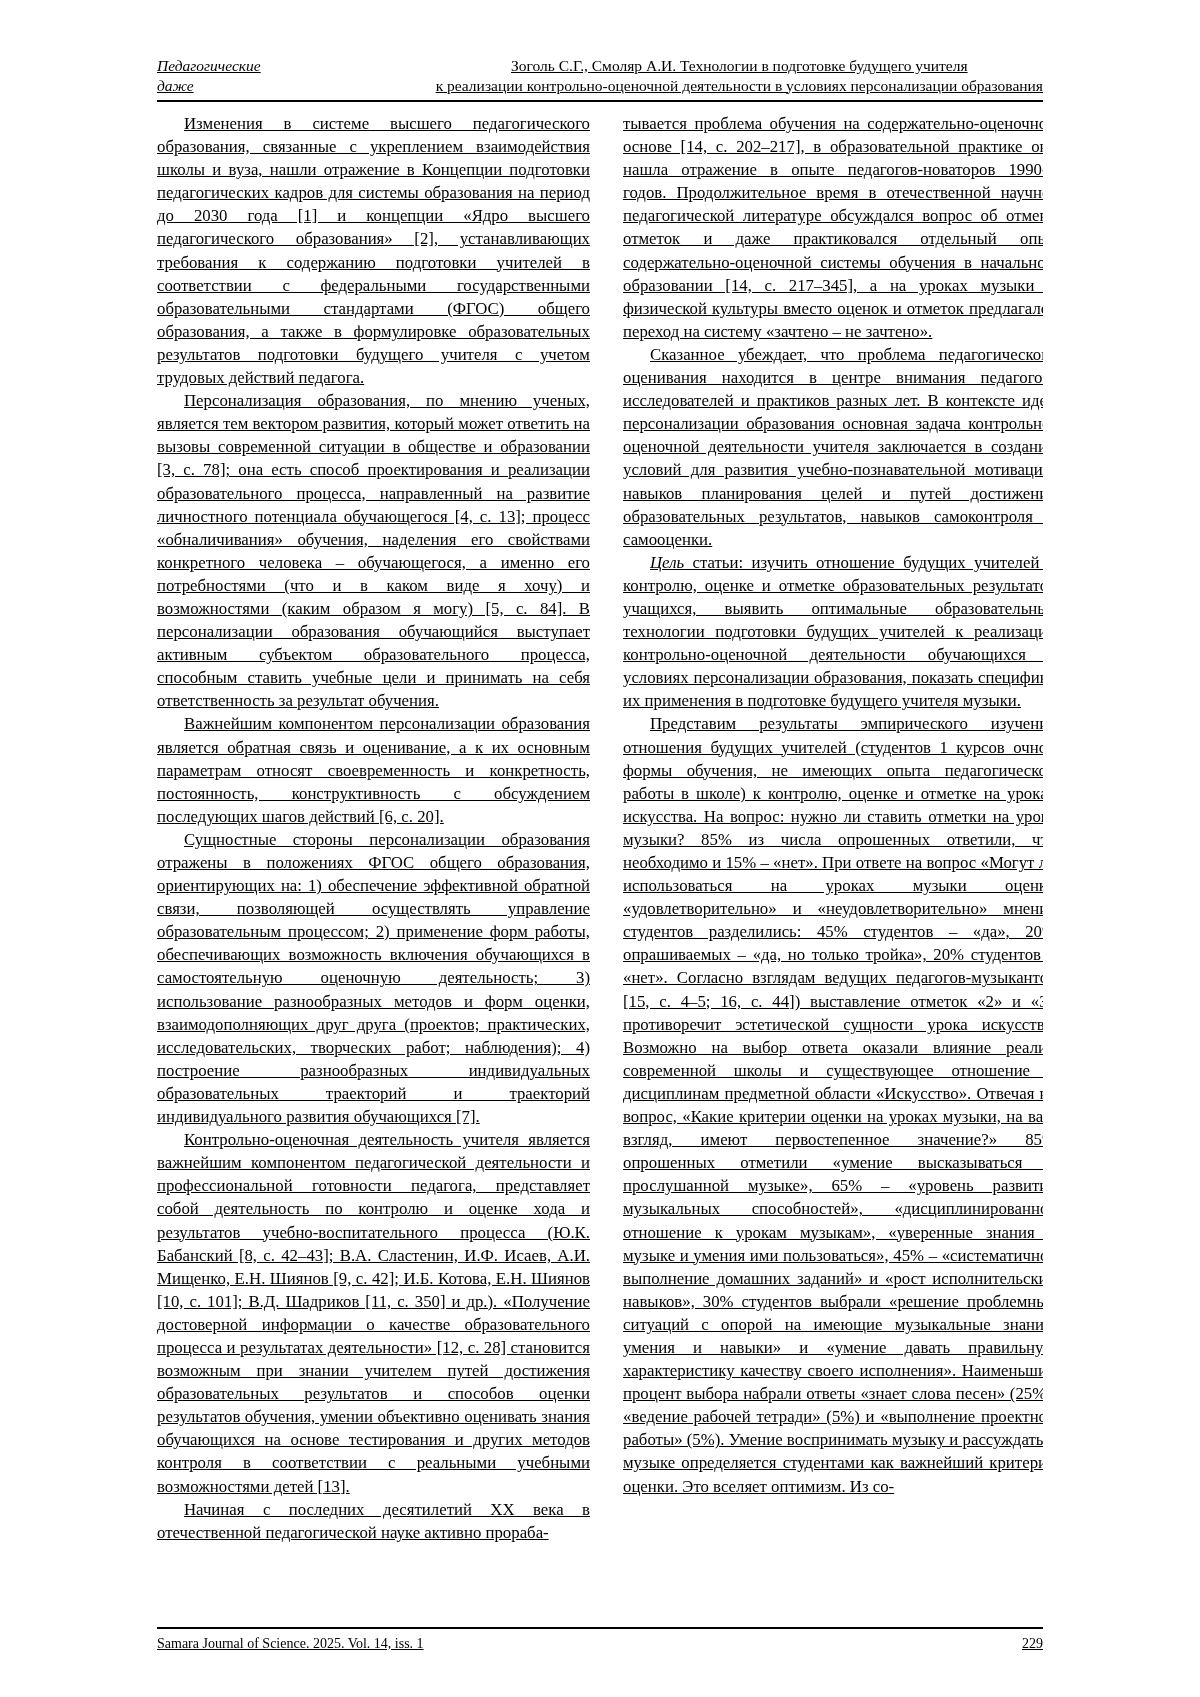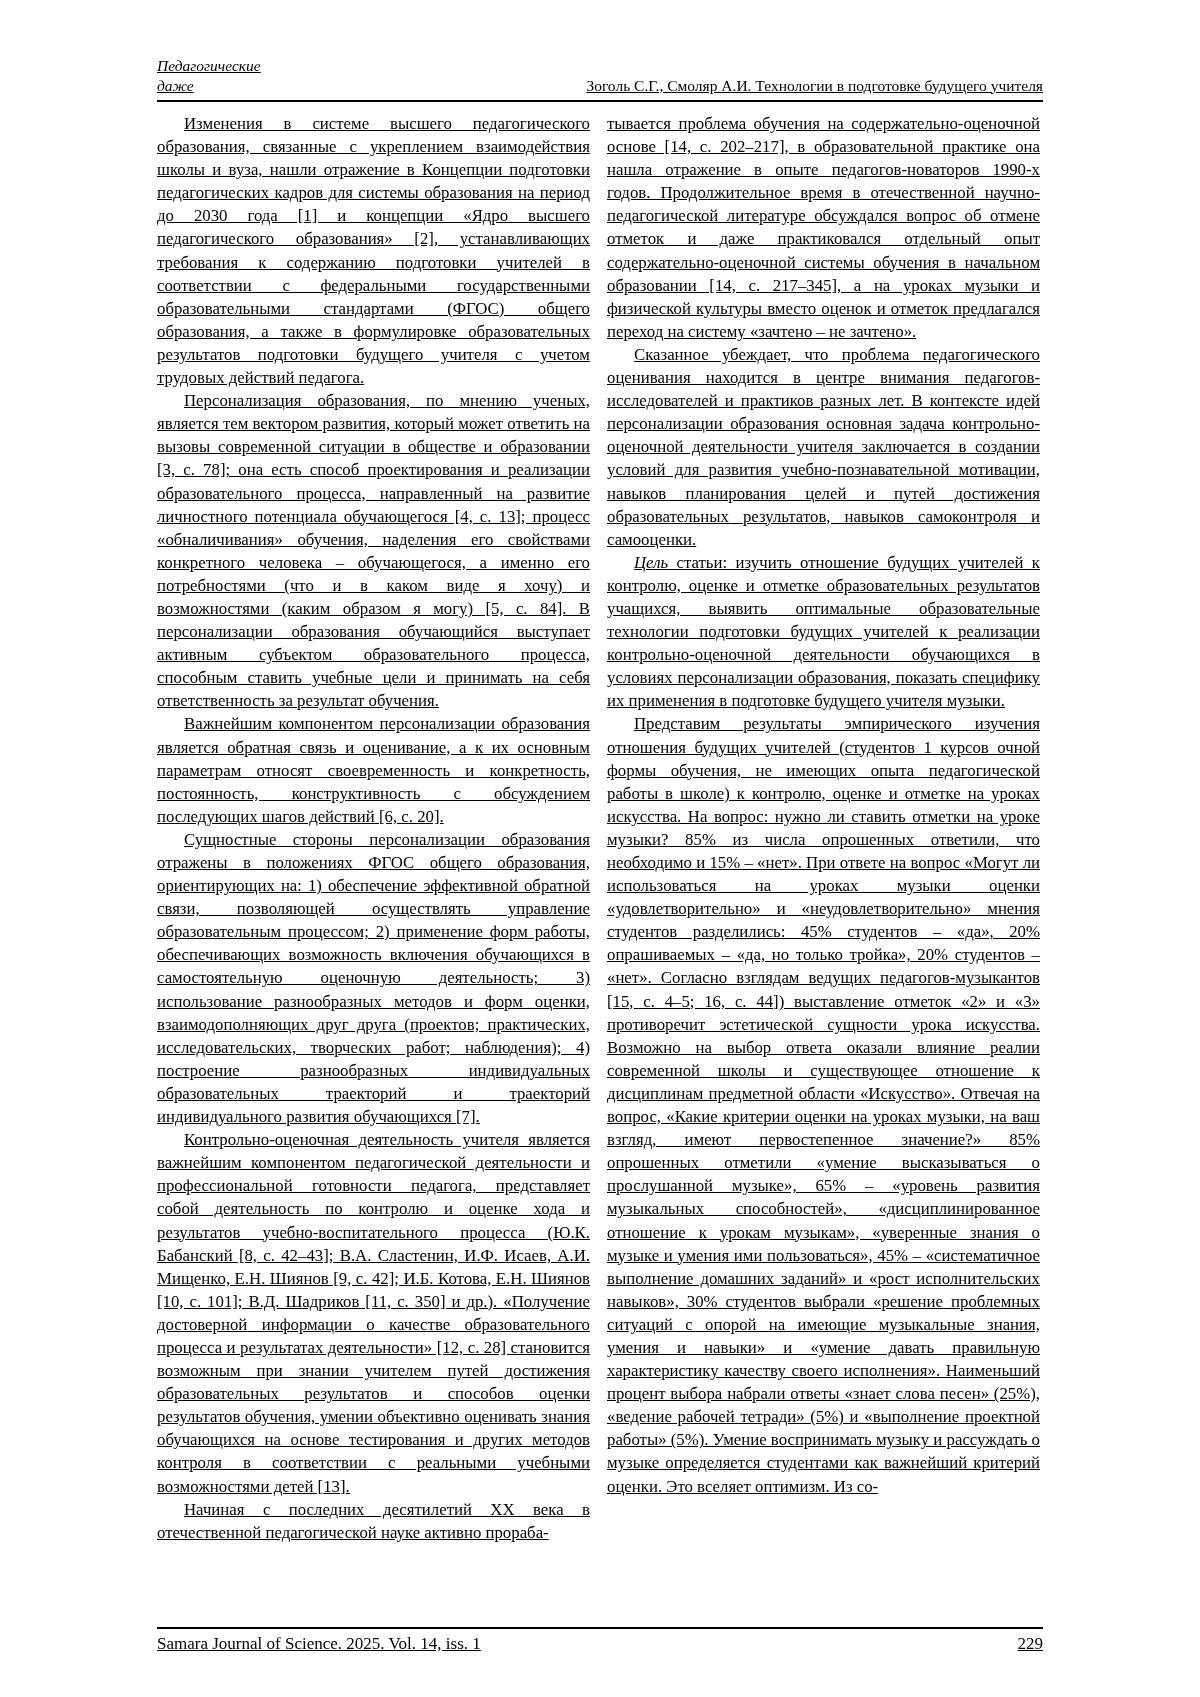--- a/index.html
+++ b/index.html
@@ -27,57 +27,58 @@
     border-bottom: 2px solid #000;
     font-size: 15.5px;
     line-height: 19.5px;
   }
   .header-left { font-style: italic; white-space: nowrap; }
   .header-right { text-align: center; }
   .columns {
     flex: 1;
     min-height: 0;
     display: flex;
-    gap: 17px;
+    gap: 33px;
     padding-top: 10px;
     overflow: hidden;
   }
   .col {
     width: 433px;
     min-width: 433px;
     font-size: 16.8px;
     line-height: 23.1px;
     text-align: justify;
     hyphens: auto;
     overflow: hidden;
   }
   .para { text-indent: 27px; }
   .para.no-indent { text-indent: 0; }
   .footer {
     border-top: 2px solid #000;
     display: flex;
     justify-content: space-between;
     padding-top: 4px;
-    font-size: 17px;
+    font-size: 14px;
     line-height: 22px;
     gap: 19px;
   }
 </style>
 </head>
 <body>
 
 <div class="page">
 
   <div class="header">
     <div class="header-left">
       <div>Педагогические</div>
       <div>даже</div>
     </div>
     <div class="header-right">
       <div>Зоголь С.Г., Смоляр А.И. Технологии в подготовке будущего учителя</div>
+      <div>к реализации контрольно-оценочной деятельности в условиях персонализации образования</div>
     </div>
   </div>
 
   <div class="columns">
 
     <div class="col">
       <p class="para"><span>Изменения в системе высшего педагогического образования, связанные с укреплением взаимодействия школы и вуза, нашли отражение в Концепции подготовки педагогических кадров для системы образования на период до 2030 года [1] и концепции «Ядро высшего педагогического образования» [2], устанавливающих требования к содержанию подготовки учителей в соответствии с федеральными государственными образовательными стандартами (ФГОС) общего образования, а также в формулировке образовательных результатов подготовки будущего учителя с учетом трудовых действий педагога.</span></p>
       <p class="para"><span>Персонализация образования, по мнению ученых, является тем вектором развития, который может ответить на вызовы современной ситуации в обществе и образовании [3, с. 78]; она есть способ проектирования и реализации образовательного процесса, направленный на развитие личностного потенциала обучающегося [4, с. 13]; процесс «обналичивания» обучения, наделения его свойствами конкретного человека – обучающегося, а именно его потребностями (что и в каком виде я хочу) и возможностями (каким образом я могу) [5, с. 84]. В персонализации образования обучающийся выступает активным субъектом образовательного процесса, способным ставить учебные цели и принимать на себя ответственность за результат обучения.</span></p>
       <p class="para"><span>Важнейшим компонентом персонализации образования является обратная связь и оценивание, а к их основным параметрам относят своевременность и конкретность, постоянность, конструктивность с обсуждением последующих шагов действий [6, с. 20].</span></p>
       <p class="para"><span>Сущностные стороны персонализации образования отражены в положениях ФГОС общего образования, ориентирующих на: 1) обеспечение эффективной обратной связи, позволяющей осуществлять управление образовательным процессом; 2) применение форм работы, обеспечивающих возможность включения обучающихся в самостоятельную оценочную деятельность; 3) использование разнообразных методов и форм оценки, взаимодополняющих друг друга (проектов; практических, исследовательских, творческих работ; наблюдения); 4) построение разнообразных индивидуальных образовательных траекторий и траекторий индивидуального развития обучающихся [7].</span></p>

